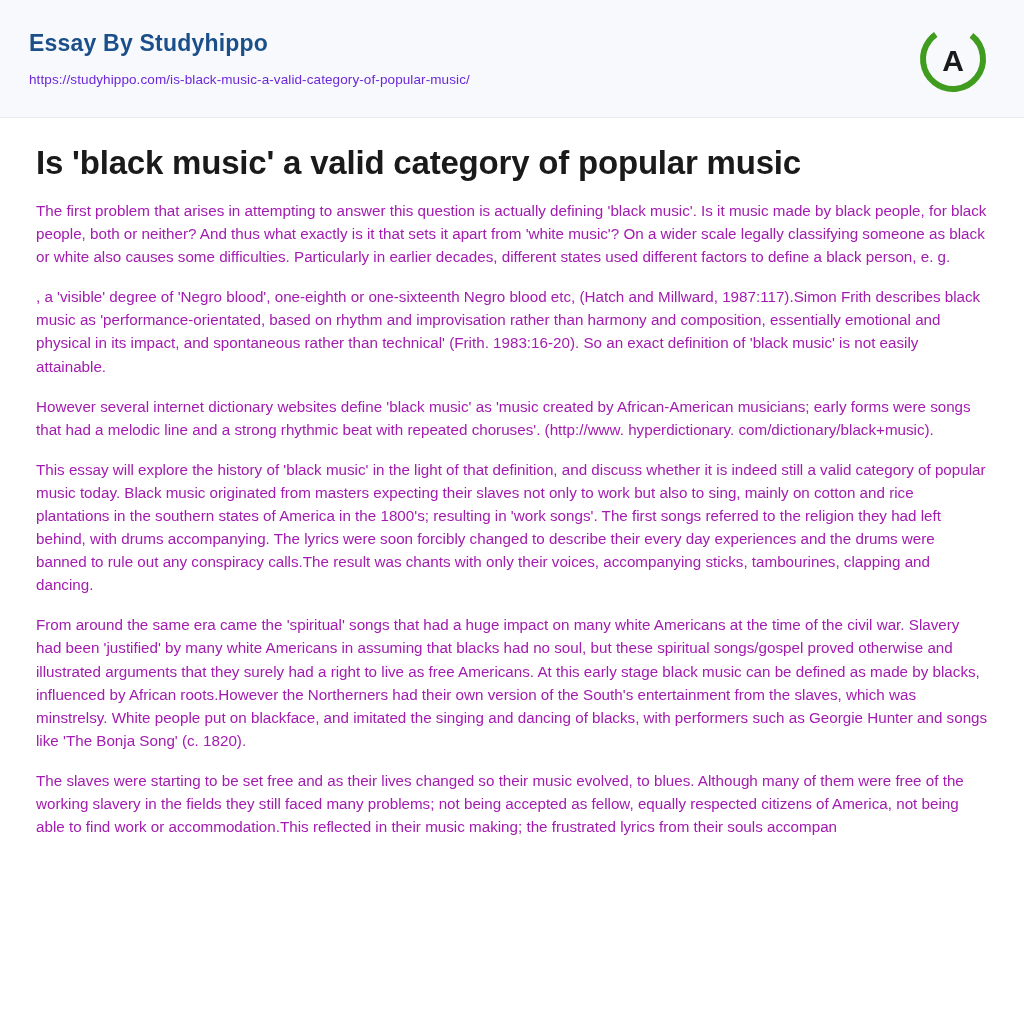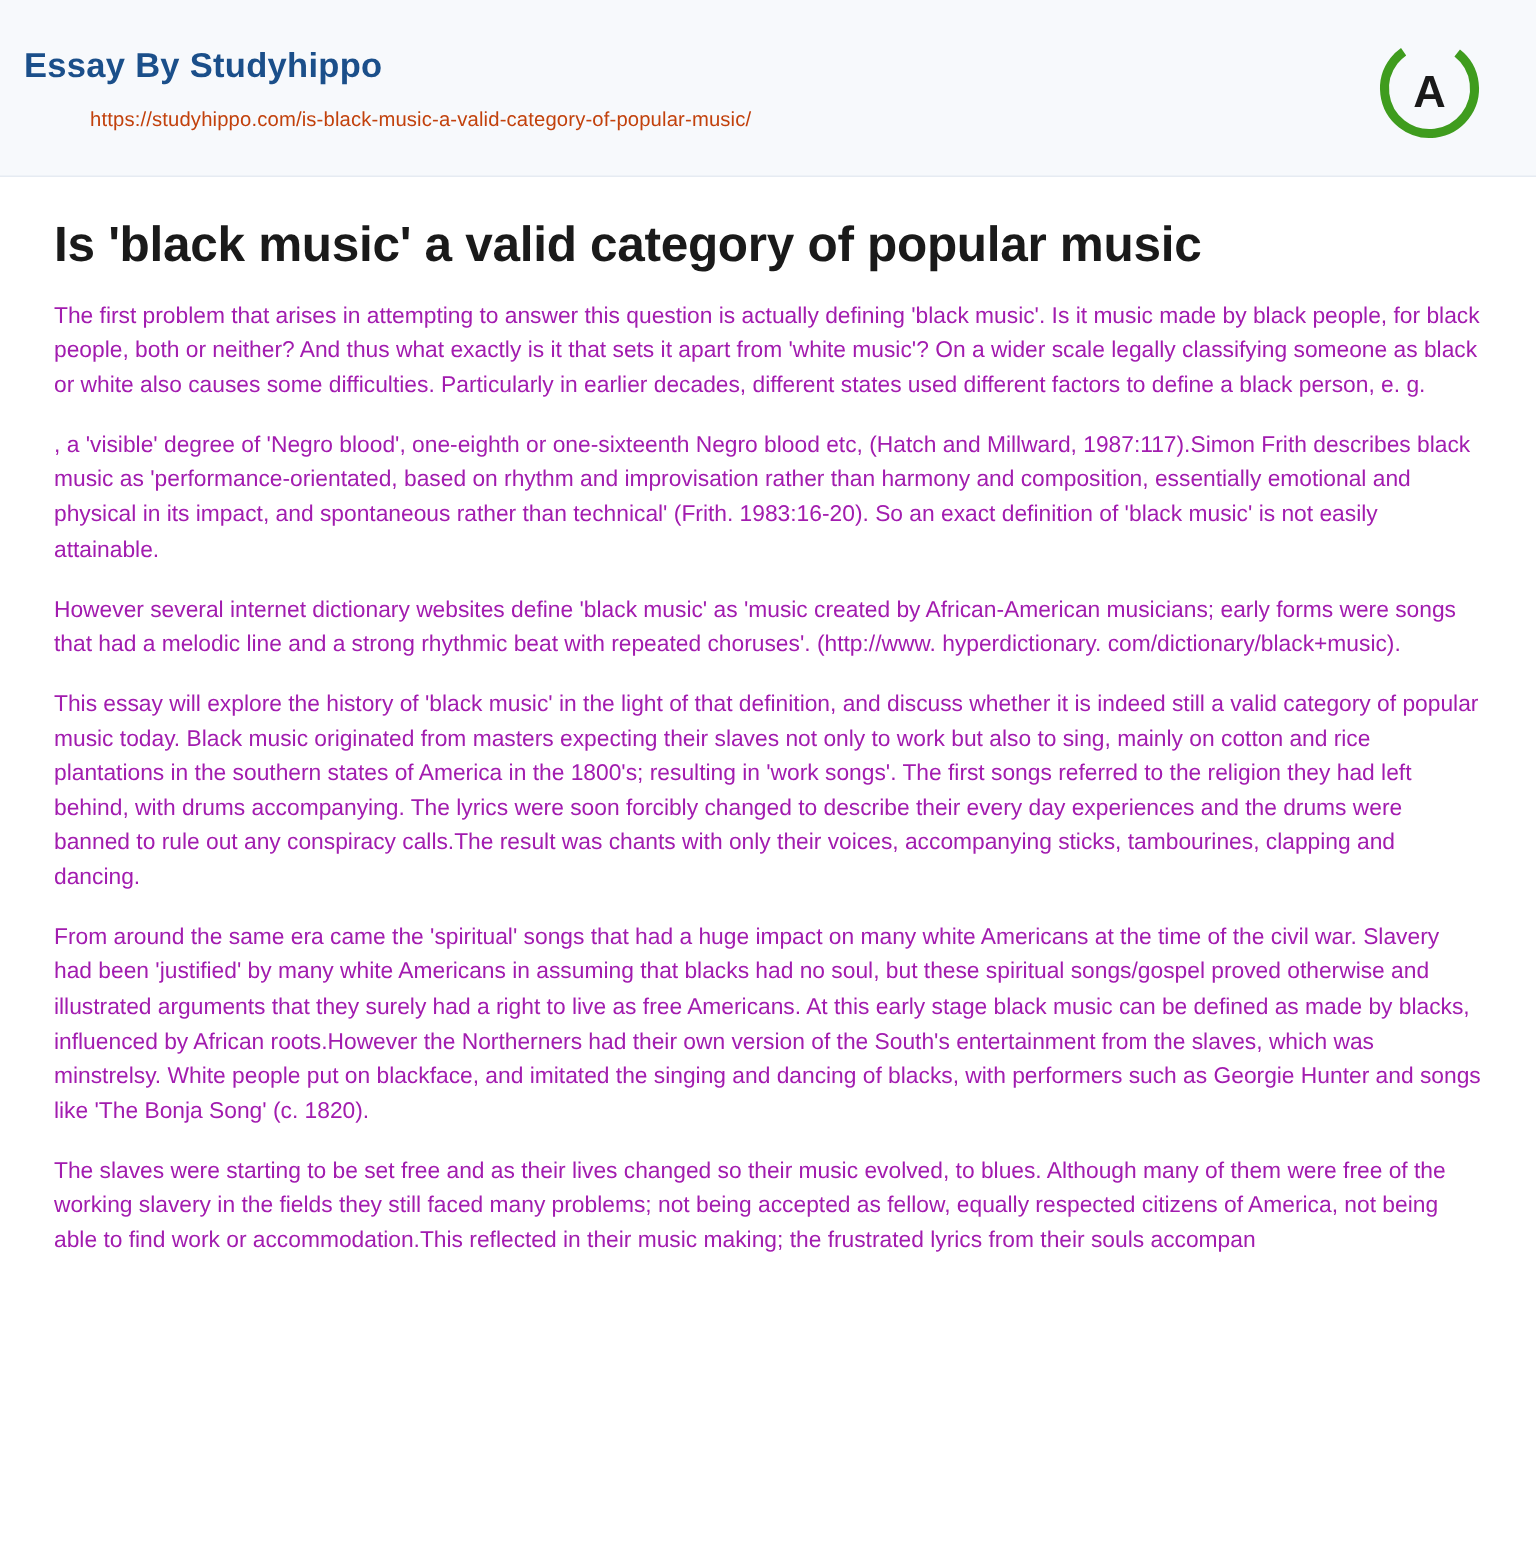--- a/index.html
+++ b/index.html
@@ -21,41 +21,40 @@
     background: #ffffff;
     box-sizing: border-box;
   }
   
   .header {
     height: 118px;
     background: #f7f9fc;
     border-bottom: 1px solid #e6ebf2;
     box-sizing: border-box;
     position: relative;
-    padding: 30px 36px 0 16px;
+    padding: 30px 36px 0 29px;
   }
   .brand {
     font-size: 23px;
     font-weight: bold;
     color: #1b4f8a;
     letter-spacing: 0.2px;
     line-height: 1.2;
     margin: 0;
   }
   .brand .brand-prefix {
     color: #1b4f8a;
   }
   .site-url {
     margin-top: 14px;
     font-size: 13.5px;
-    color: #c2410c;
+    color: #6d28d9;
     letter-spacing: 0.1px;
     text-decoration: none;
     display: inline-block;
-    margin-left: 44px;
   }
   .logo {
     position: absolute;
     right: 34px;
     top: 22px;
     width: 74px;
     height: 74px;
   }
   
   .article {

